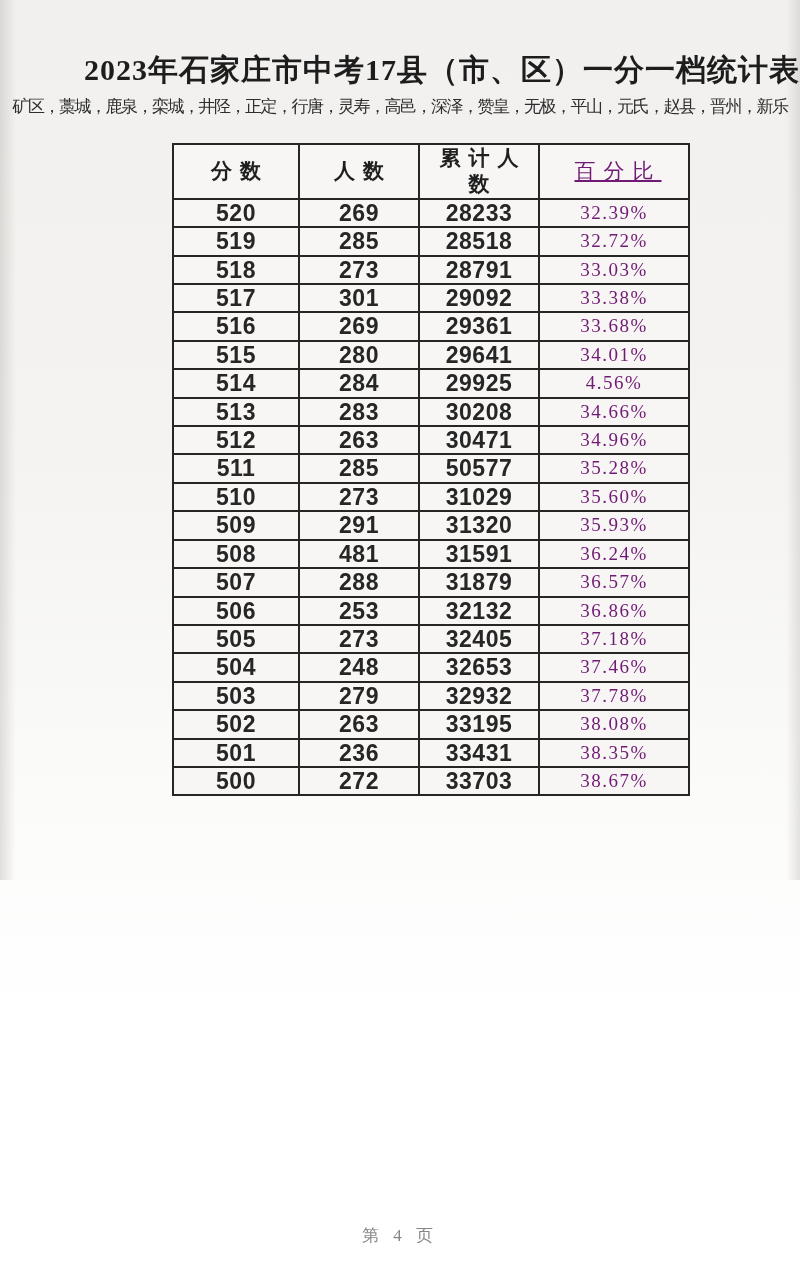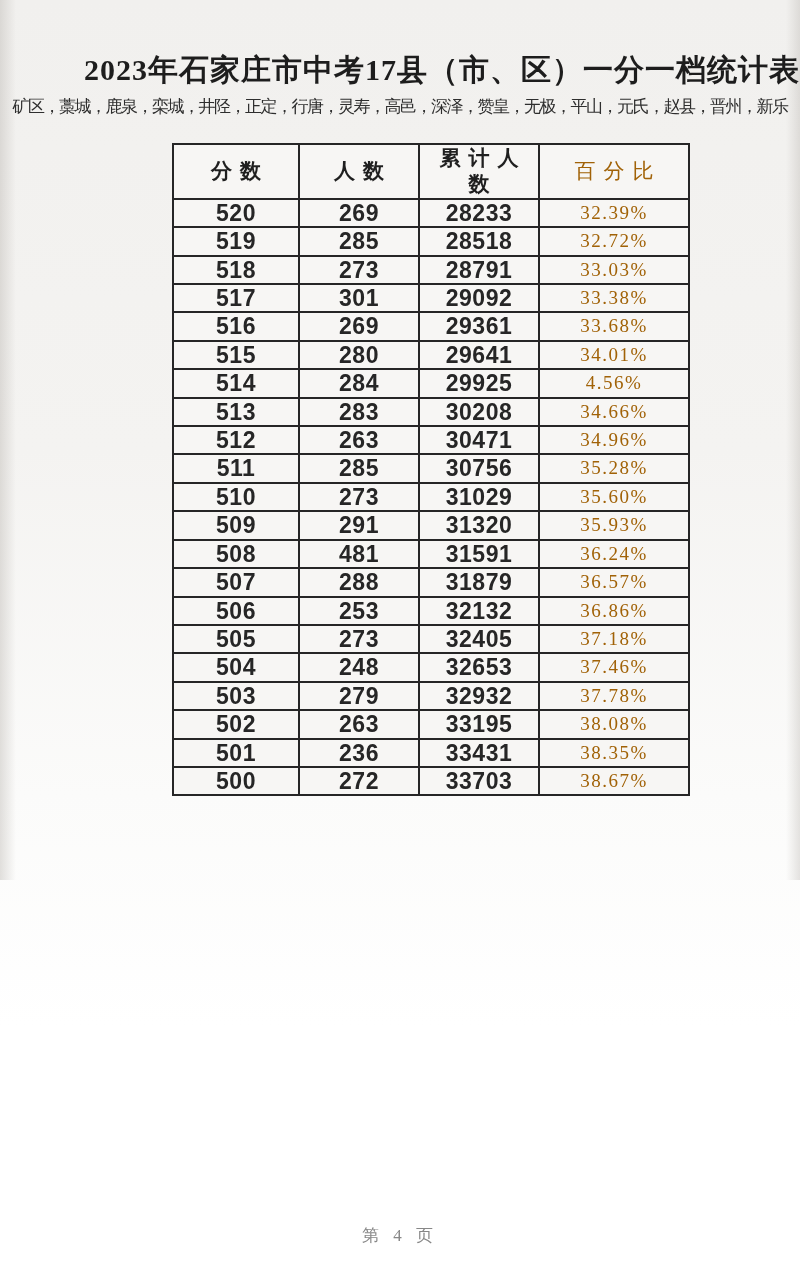--- a/index.html
+++ b/index.html
@@ -55,36 +55,37 @@
   }
   table.score-table th {
     font-family: "Liberation Serif", serif;
     font-size: 21px;
     font-weight: 600;
     color: #1f1f1f;
     letter-spacing: 8px;
     padding-left: 8px;
   }
   table.score-table th.c3 {
-    color: #a16207;
+    color: #701a75;
     font-weight: 400;
+    text-decoration: underline;
   }
   table.score-table td.c0,
   table.score-table td.c1,
   table.score-table td.c2 {
     font-family: "Liberation Sans", sans-serif;
     font-size: 23px;
     font-weight: 600;
     color: #262626;
     letter-spacing: 0.5px;
   }
   table.score-table td.c3 {
     font-family: "Liberation Serif", serif;
     font-size: 19px;
-    color: #a16207;
+    color: #701a75;
     letter-spacing: 1.5px;
   }
   .page-footer {
     position: absolute;
     top: 1224px;
     left: 0;
     width: 100%;
     text-align: center;
     font-size: 17px;
     letter-spacing: 5px;
@@ -170,21 +171,21 @@
         </tr>
         <tr>
           <td class="c0">512</td>
           <td class="c1">263</td>
           <td class="c2">30471</td>
           <td class="c3">34.96%</td>
         </tr>
         <tr>
           <td class="c0">511</td>
           <td class="c1">285</td>
-          <td class="c2">30756</td>
+          <td class="c2">50577</td>
           <td class="c3">35.28%</td>
         </tr>
         <tr>
           <td class="c0">510</td>
           <td class="c1">273</td>
           <td class="c2">31029</td>
           <td class="c3">35.60%</td>
         </tr>
         <tr>
           <td class="c0">509</td>

